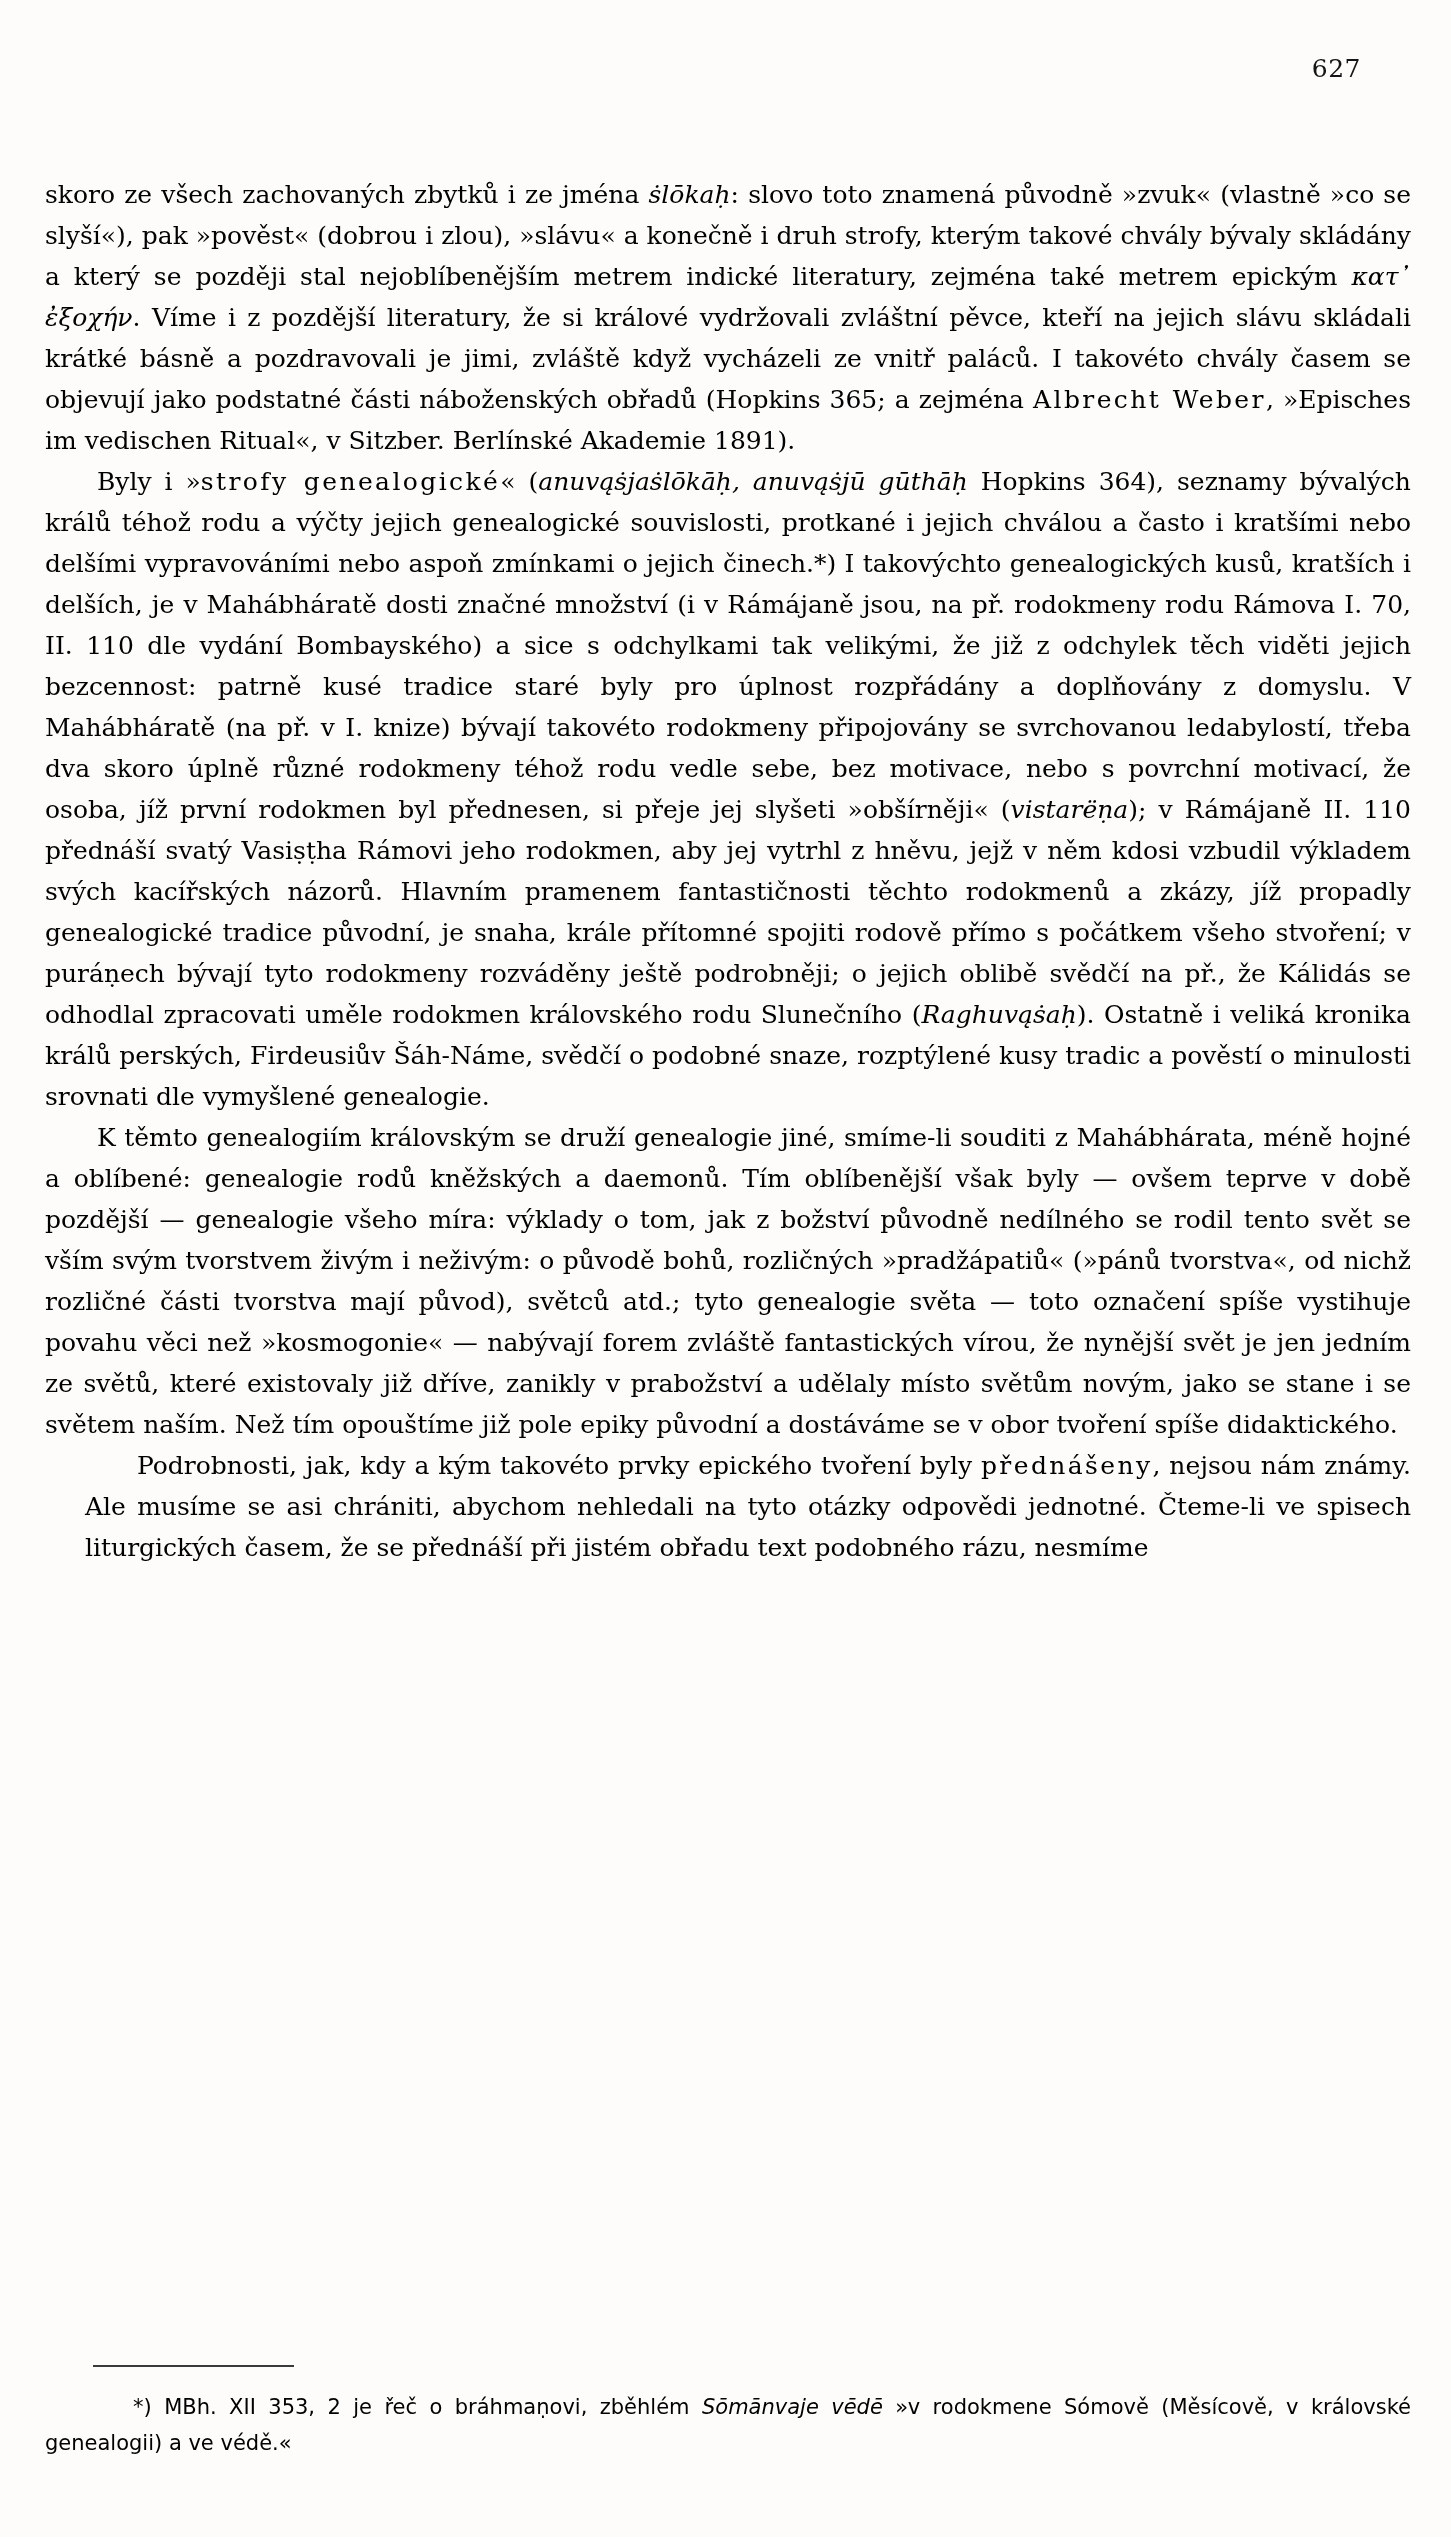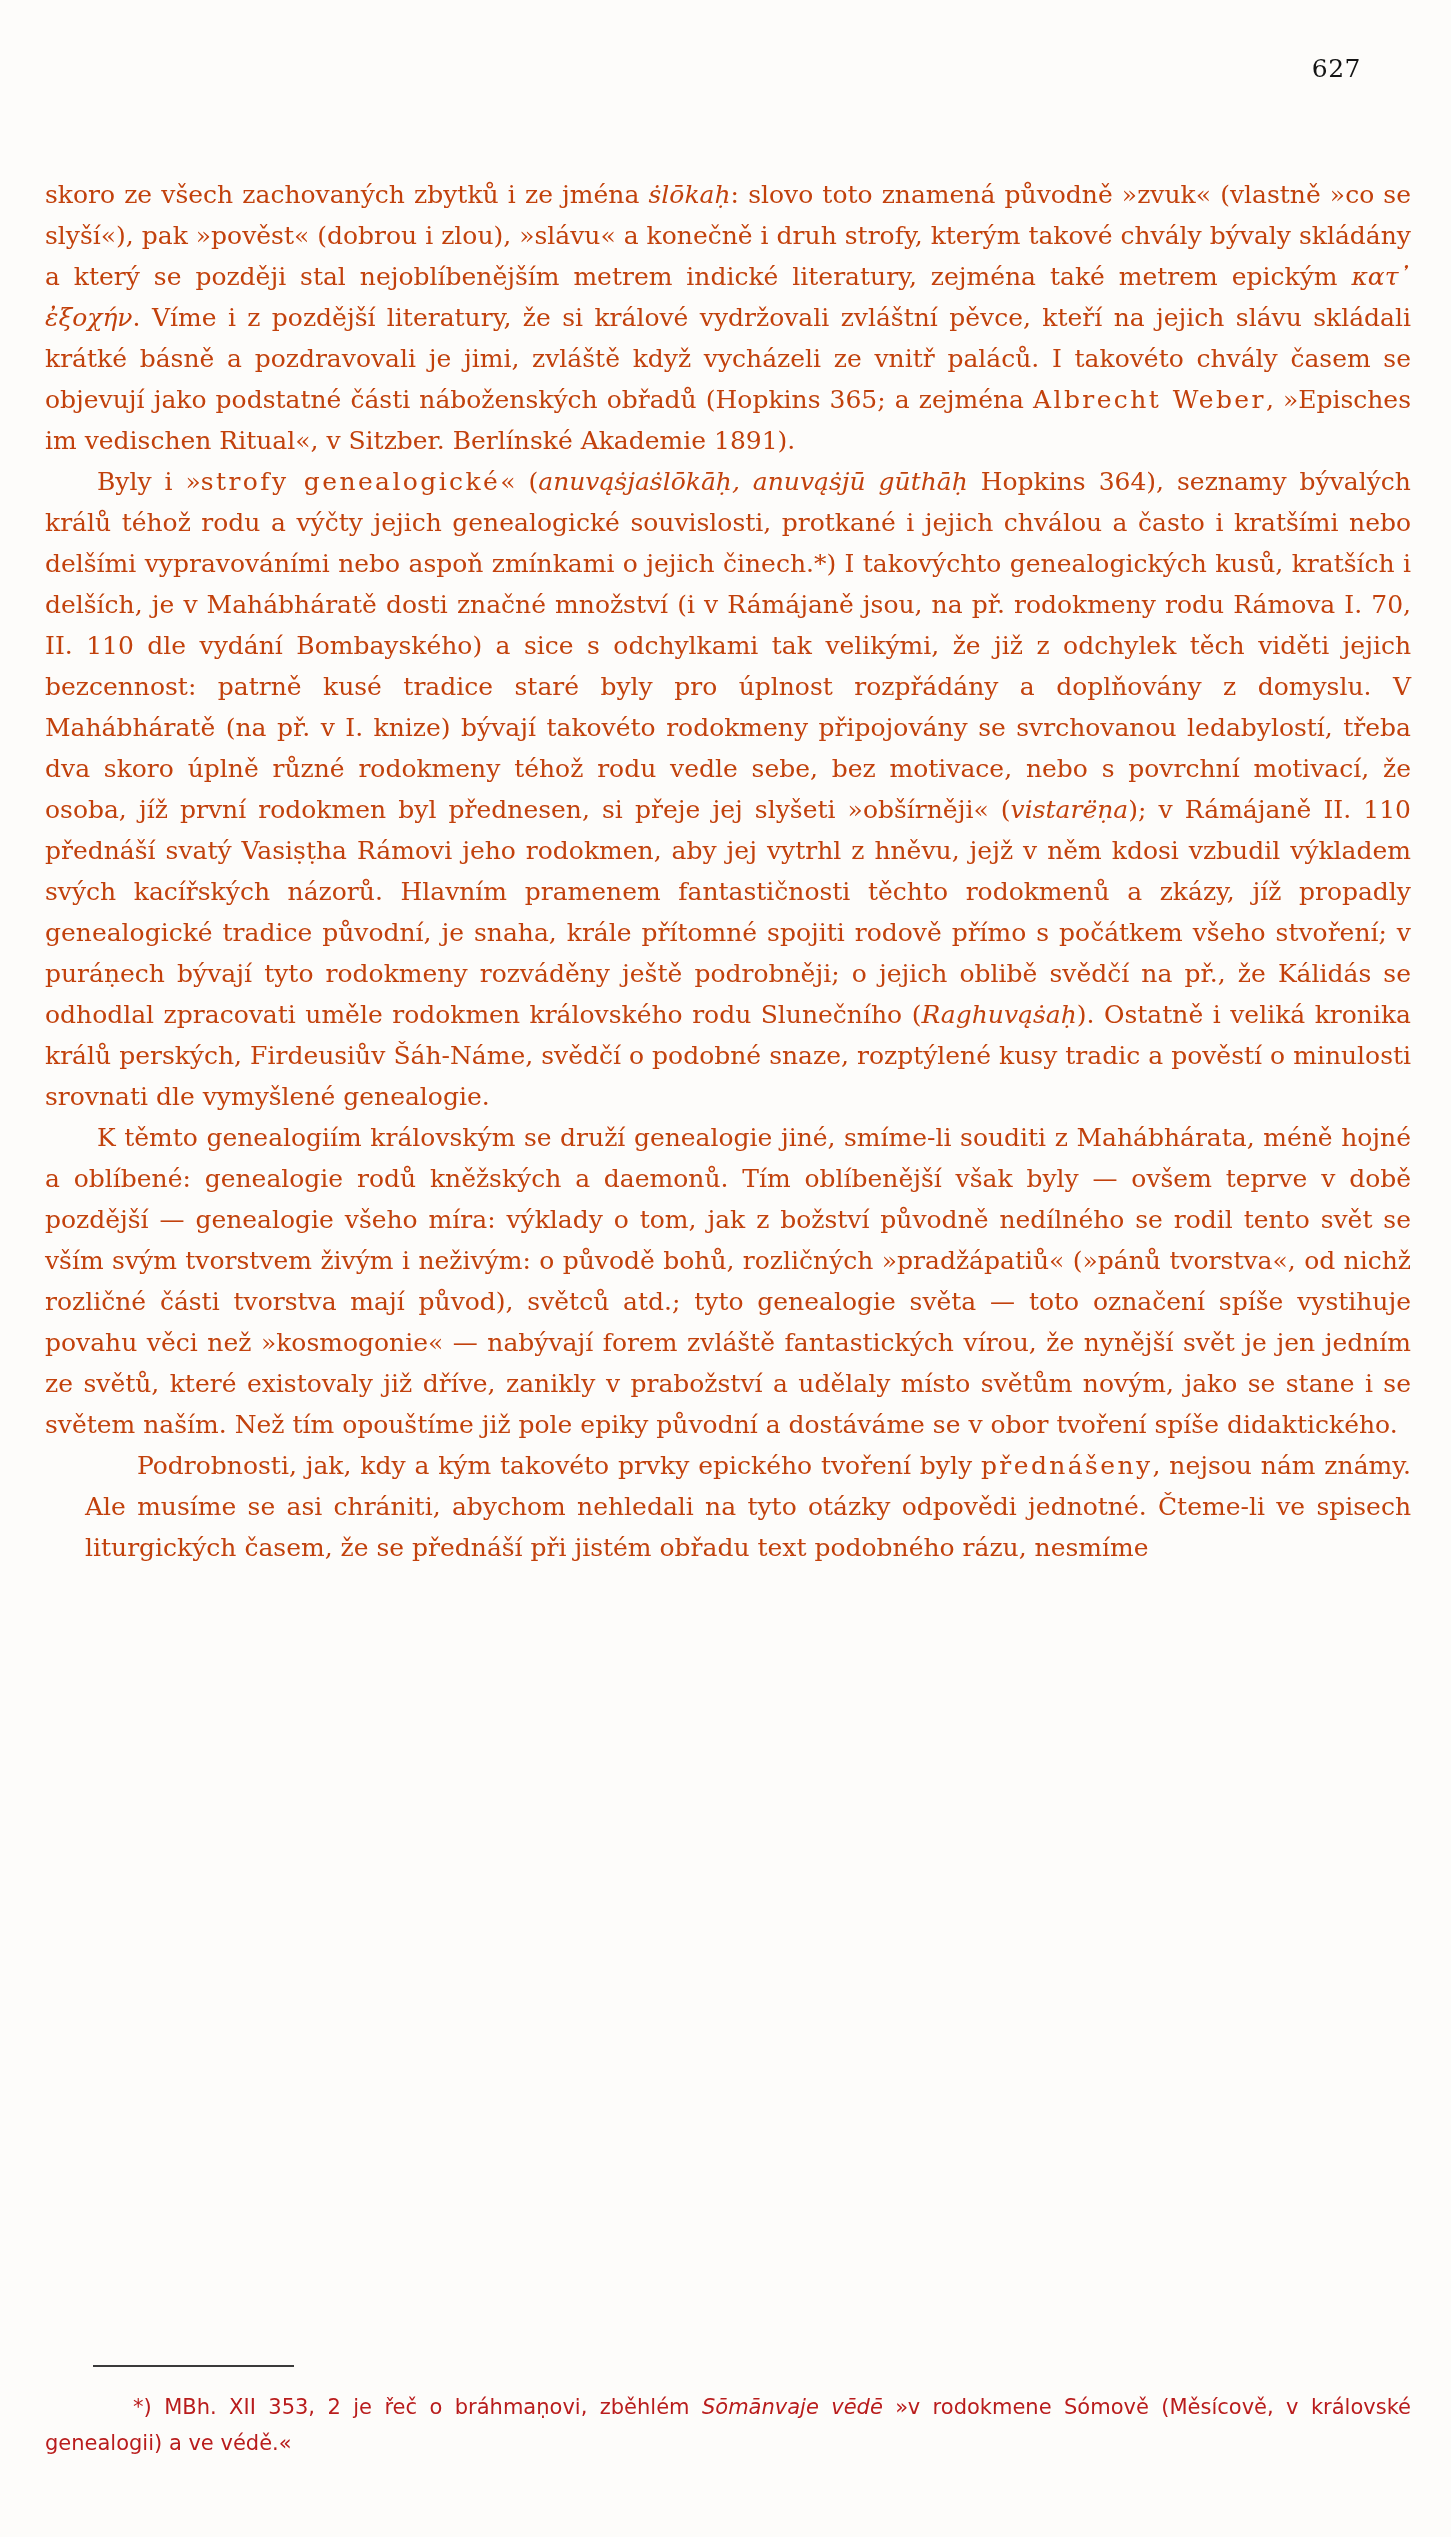--- a/index.html
+++ b/index.html
@@ -36,21 +36,21 @@
     left: 45px;
     top: 174px;
     width: 1366px;
   }
   .para {
     margin: 0;
     font-size: 25px;
     line-height: 41px;
     text-align: justify;
     text-justify: inter-word;
-    color: #c2410c;
+    color: #000000;
     hyphens: none;
   }
   .para + .para {
     margin-top: 0;
   }
   .indent {
     text-indent: 52px;
   }
   .gap-before {
     margin-top: 32px;
@@ -68,21 +68,21 @@
   }
   .footnote {
     position: absolute;
     left: 45px;
     top: 2389px;
     width: 1366px;
     font-family: "DejaVu Sans", sans-serif;
     font-size: 21px;
     line-height: 36px;
     text-align: justify;
-    color: #b91c1c;
+    color: #000000;
   }
   .footnote .fn-indent { margin-left: 88px; }
 </style>
 </head>
 <body>
 
 <div class="page">
 
   <div class="page-number">627</div>
 

